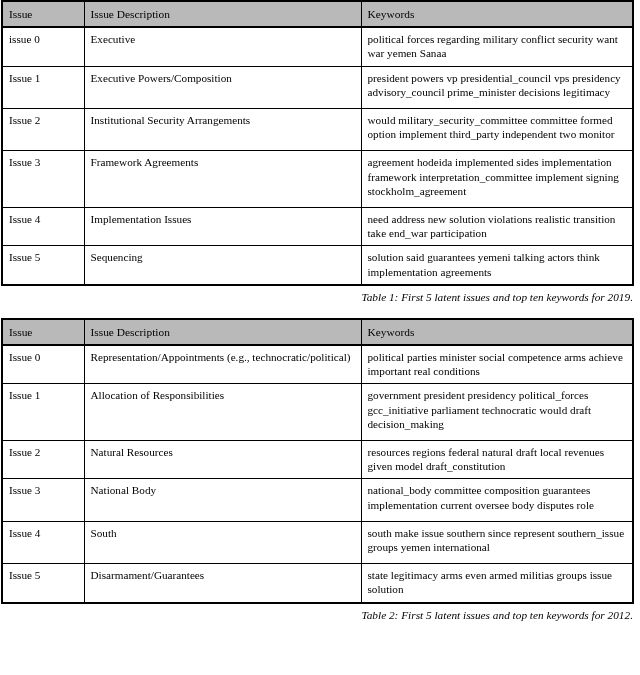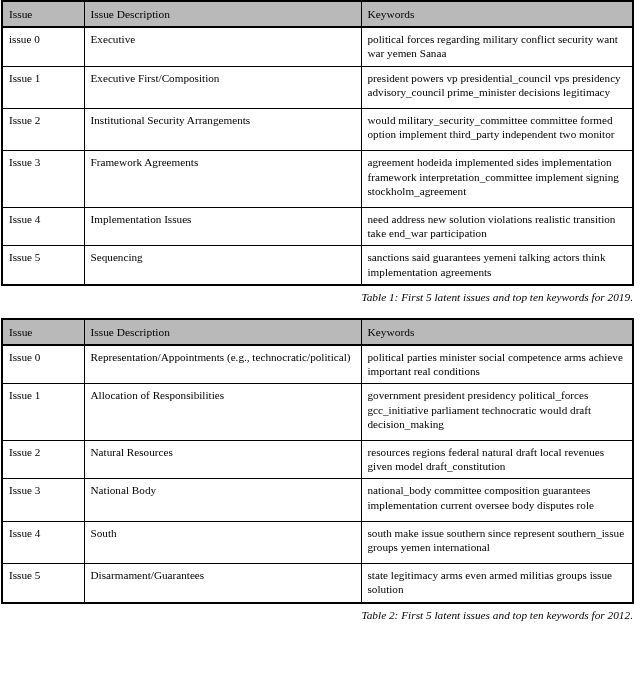--- a/index.html
+++ b/index.html
@@ -91,42 +91,42 @@
         </tr>
       </thead>
       <tbody>
         <tr>
           <td class="cell-issue">issue 0</td>
           <td>Executive</td>
           <td>political forces regarding military conflict security want war yemen Sanaa</td>
         </tr>
         <tr class="r-tall">
           <td class="cell-issue">Issue 1</td>
-          <td>Executive First/Composition</td>
+          <td>Executive Powers/Composition</td>
           <td>president powers vp presidential_council vps presidency advisory_council prime_minister decisions legitimacy</td>
         </tr>
         <tr class="r-tall">
           <td class="cell-issue">Issue 2</td>
           <td>Institutional Security Arrangements</td>
           <td>would military_security_committee committee formed option implement third_party independent two monitor</td>
         </tr>
         <tr class="r-tall">
           <td class="cell-issue">Issue 3</td>
           <td>Framework Agreements</td>
           <td>agreement hodeida implemented sides implementation framework interpretation_committee implement signing stockholm_agreement</td>
         </tr>
         <tr>
           <td class="cell-issue">Issue 4</td>
           <td>Implementation Issues</td>
           <td>need address new solution violations realistic transition take end_war participation</td>
         </tr>
         <tr>
           <td class="cell-issue">Issue 5</td>
           <td>Sequencing</td>
-          <td>sanctions said guarantees yemeni talking actors think implementation agreements</td>
+          <td>solution said guarantees yemeni talking actors think implementation agreements</td>
         </tr>
       </tbody>
     </table>
     <div class="caption">Table 1: First 5 latent issues and top ten keywords for 2019.</div>
   </div>
 
   <div class="gap"></div>
 
   <div class="table-block">
     <table class="latent-table">

